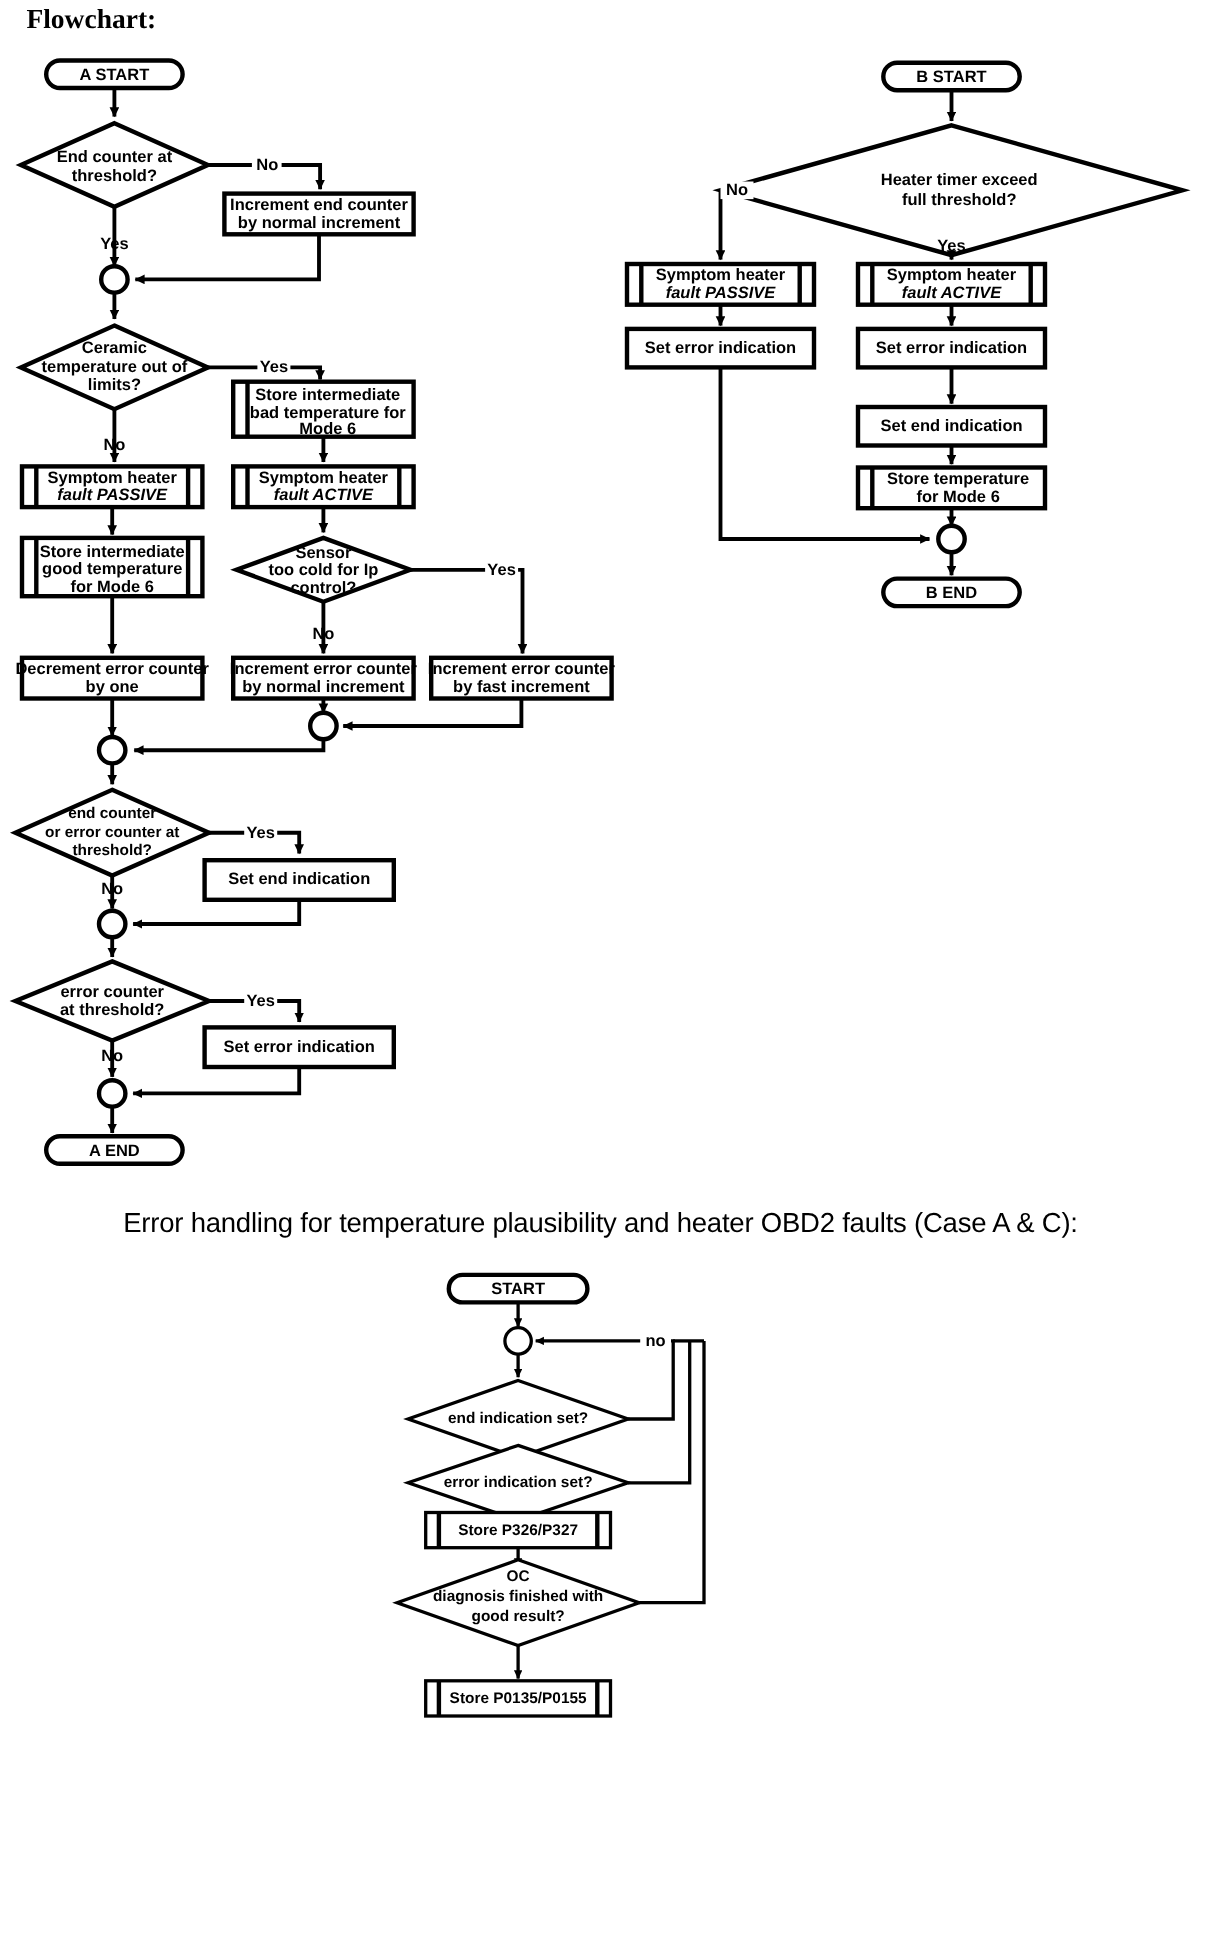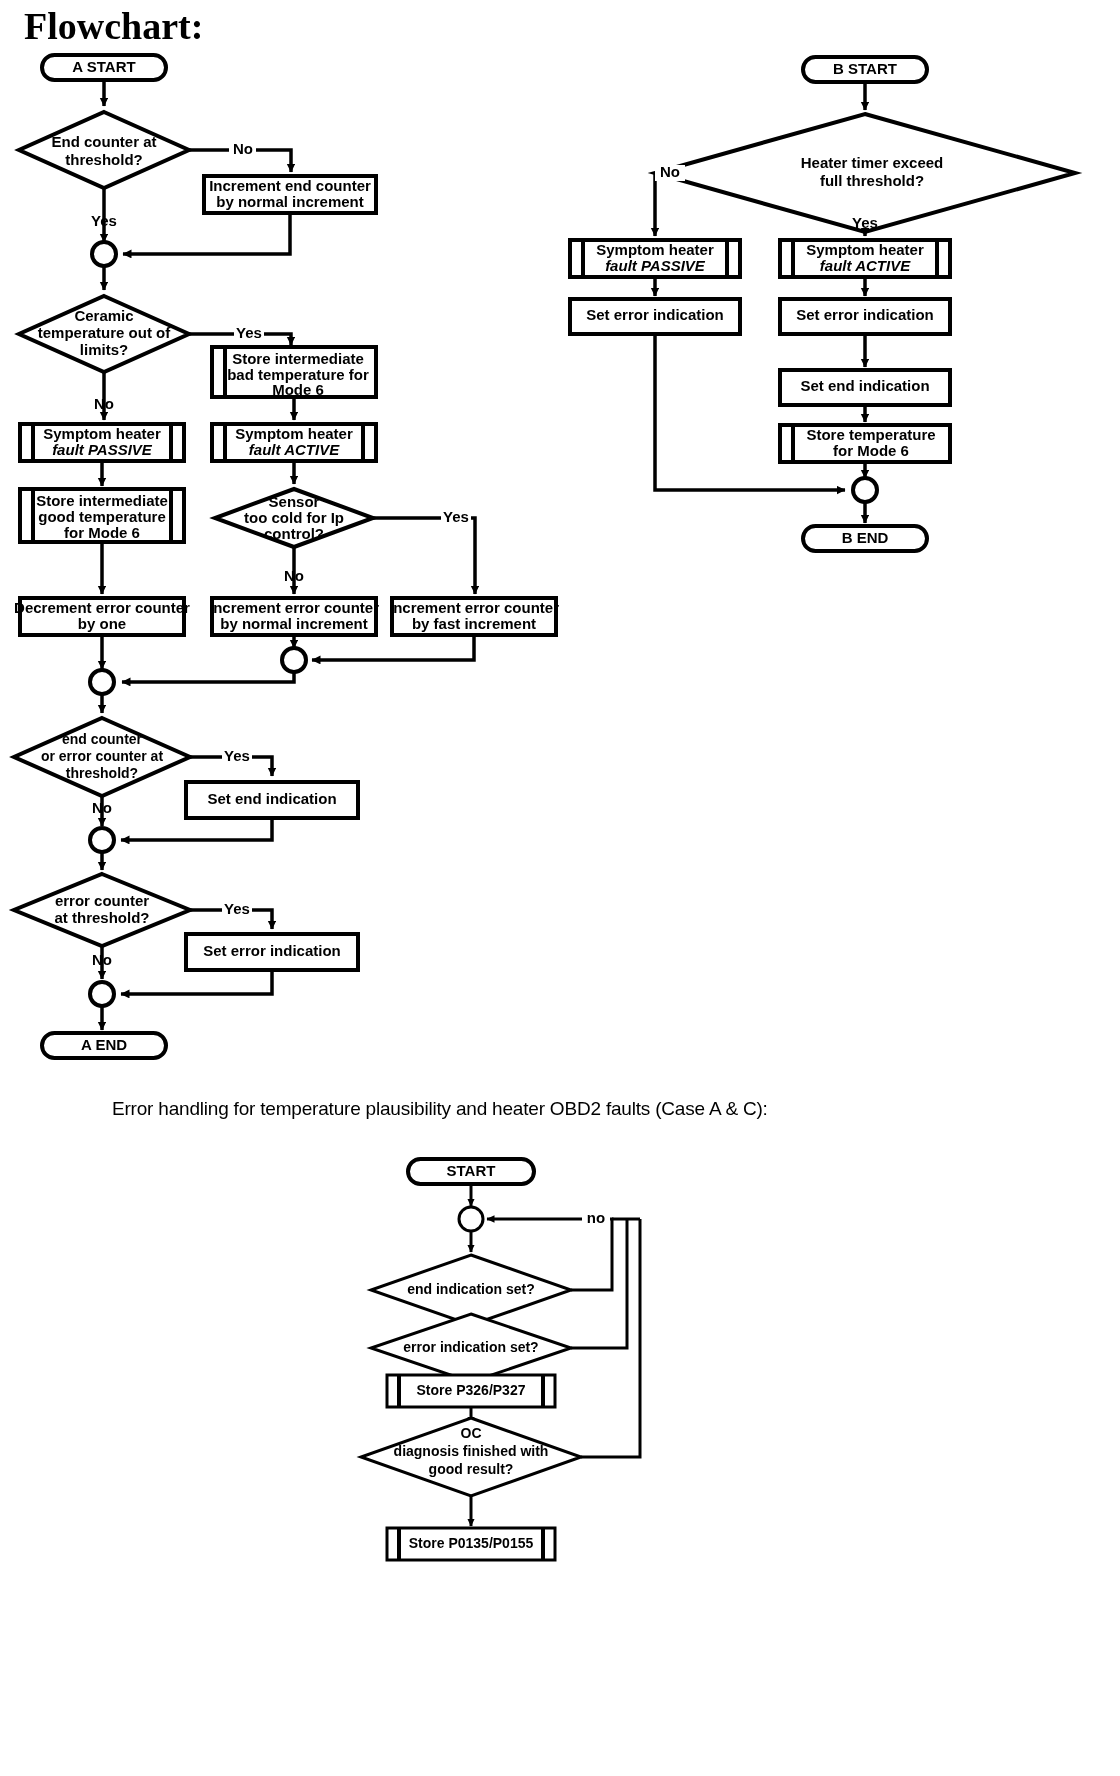--- a/index.html
+++ b/index.html
@@ -1,20 +1,20 @@
 <!DOCTYPE html>
 <html><head>
 <meta charset="utf-8">
 <style>
   html,body{margin:0;padding:0;background:#ffffff;}
   body{width:1120px;height:1776px;position:relative;
        font-family:"Liberation Sans",sans-serif;color:#000;}
   #page-title{position:absolute;left:24px;top:4px;
-       font-family:"Liberation Serif",serif;font-weight:bold;font-size:38px;}
-  #caption{position:absolute;left:112px;top:1098px;font-size:19px;letter-spacing:-0.2px;}
+       font-family:"Liberation Serif",serif;font-weight:bold;font-size:25px;}
+  #caption{position:absolute;left:112px;top:1098px;font-size:25px;letter-spacing:-0.2px;}
   svg{position:absolute;left:0;top:0;}
   .nd-text{font-family:"Liberation Sans",sans-serif;font-weight:bold;font-size:15px;
            text-anchor:middle;dominant-baseline:middle;fill:#000;}
   .nd-text.sm{font-size:14px;}
   .lbl{font-family:"Liberation Sans",sans-serif;font-weight:bold;font-size:15px;
        text-anchor:middle;dominant-baseline:middle;fill:#000;}
   .ital{font-style:italic;}
   .shape{fill:#ffffff;stroke:#000000;stroke-width:4;}
   .shape-thin{fill:#ffffff;stroke:#000000;stroke-width:3;}
   .conn{fill:none;stroke:#000000;stroke-width:3.5;}

